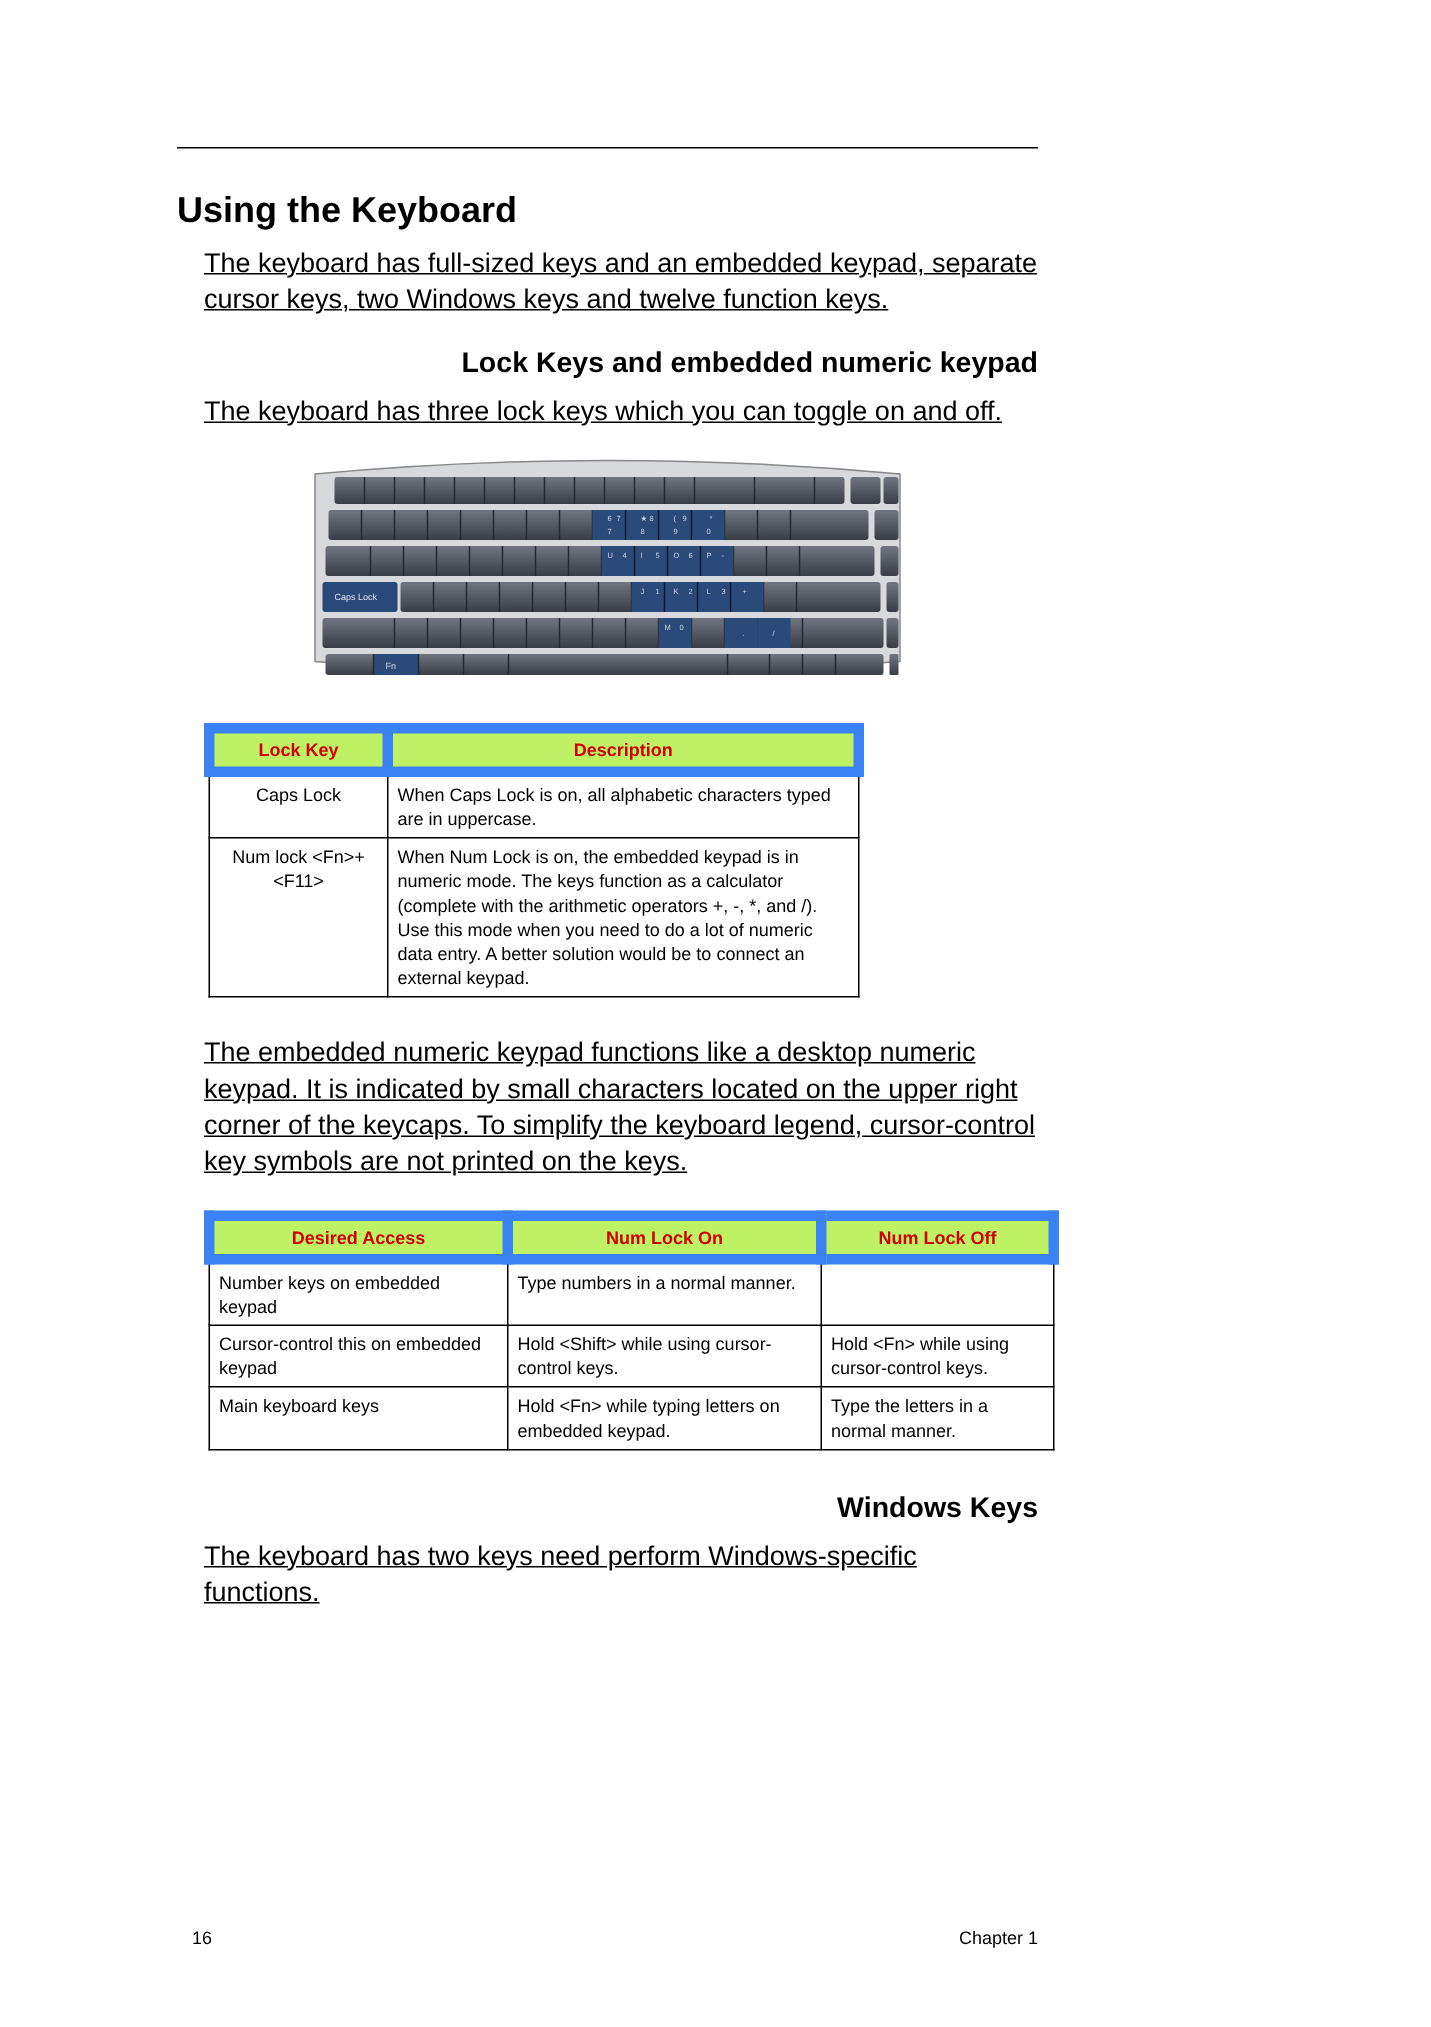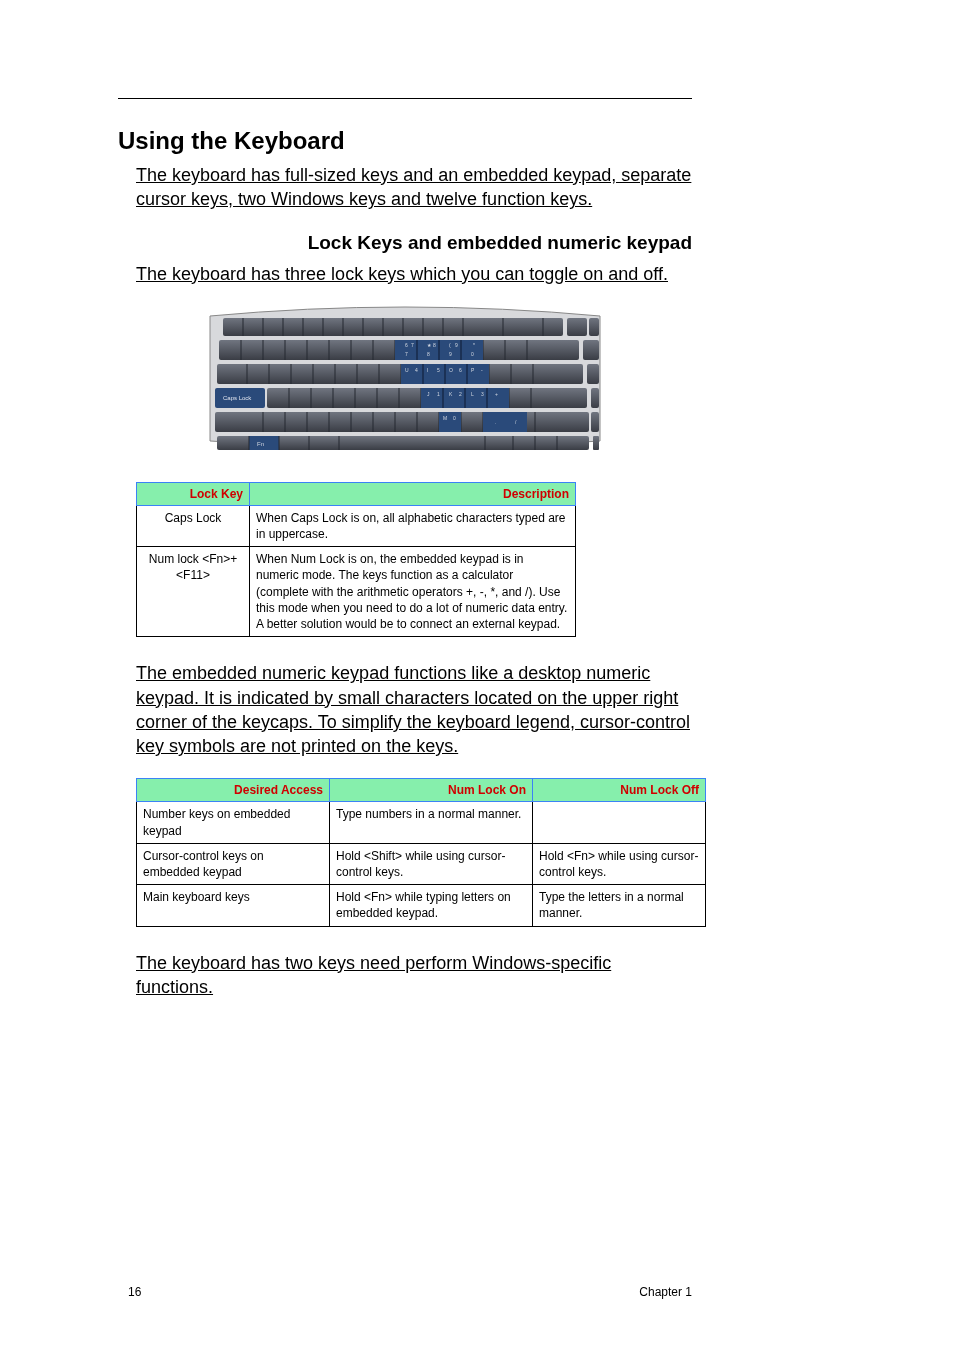--- a/index.html
+++ b/index.html
@@ -44,25 +44,25 @@
     display: block;
     margin: 18px auto 26px auto;
     width: 400px;
   }
   table.data {
     border-collapse: collapse;
     margin: 0 0 24px 18px;
     font-size: 12px;
   }
   table.data th {
-    background: #86efac;
+    background: #bef264;
     color: #d00000;
     font-weight: 700;
-    text-align: right;
-    border: 1px solid #3b82f6;
+    text-align: center;
+    border: 7px solid #3b82f6;
     padding: 4px 6px;
   }
   table.data td {
     border: 1px solid #000;
     padding: 4px 6px;
     vertical-align: top;
     line-height: 1.35;
   }
   table.data td.center {
     text-align: center;
@@ -305,31 +305,32 @@
       <th style="width:180px">Desired Access</th>
       <th style="width:190px">Num Lock On</th>
       <th>Num Lock Off</th>
     </tr>
     <tr>
       <td>Number keys on embedded keypad</td>
       <td>Type numbers in a normal manner.</td>
       <td></td>
     </tr>
     <tr>
-      <td>Cursor-control keys on embedded keypad</td>
+      <td>Cursor-control this on embedded keypad</td>
       <td>Hold &lt;Shift&gt; while using cursor-control keys.</td>
       <td>Hold &lt;Fn&gt; while using cursor-control keys.</td>
     </tr>
     <tr>
       <td>Main keyboard keys</td>
       <td>Hold &lt;Fn&gt; while typing letters on embedded keypad.</td>
       <td>Type the letters in a normal manner.</td>
     </tr>
   </tbody>
     </table>
 
+  <h2 class="subheader" style="margin-top:28px">Windows Keys</h2>
   <p class="body-text">The keyboard has two keys need perform Windows-specific functions.</p>
 
   <div class="footer">
     <span>16</span>
     <span>Chapter 1</span>
   </div>
 </div>
 
 </body></html>

